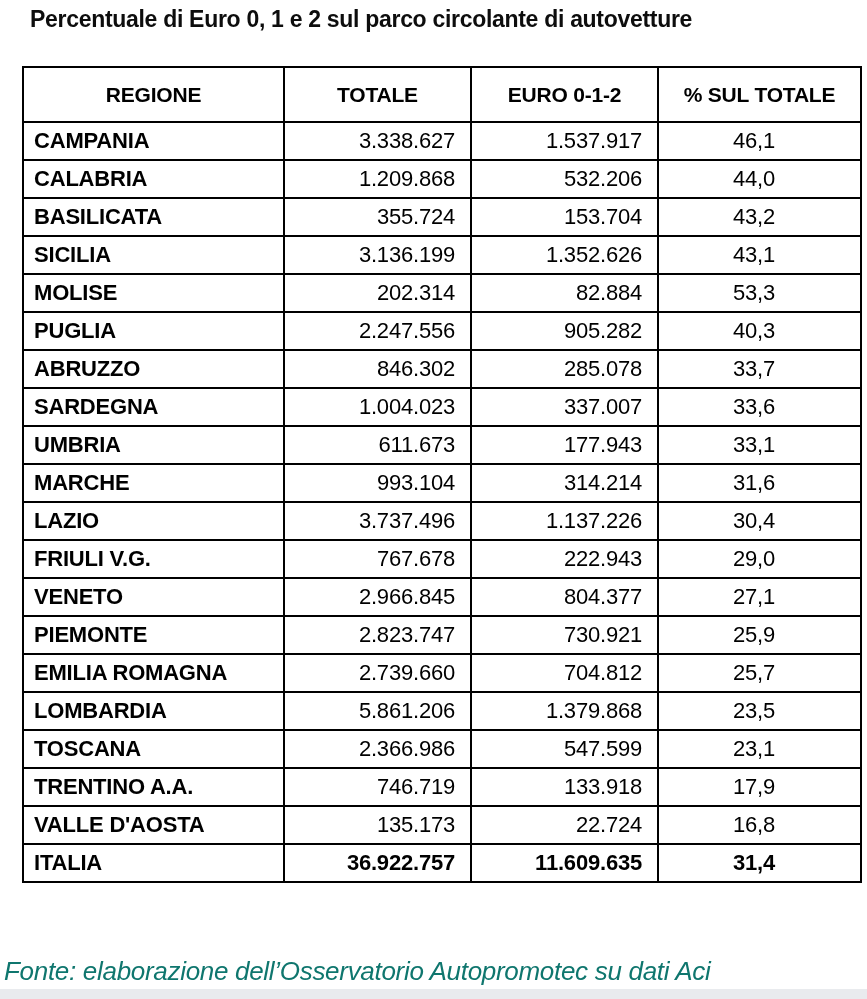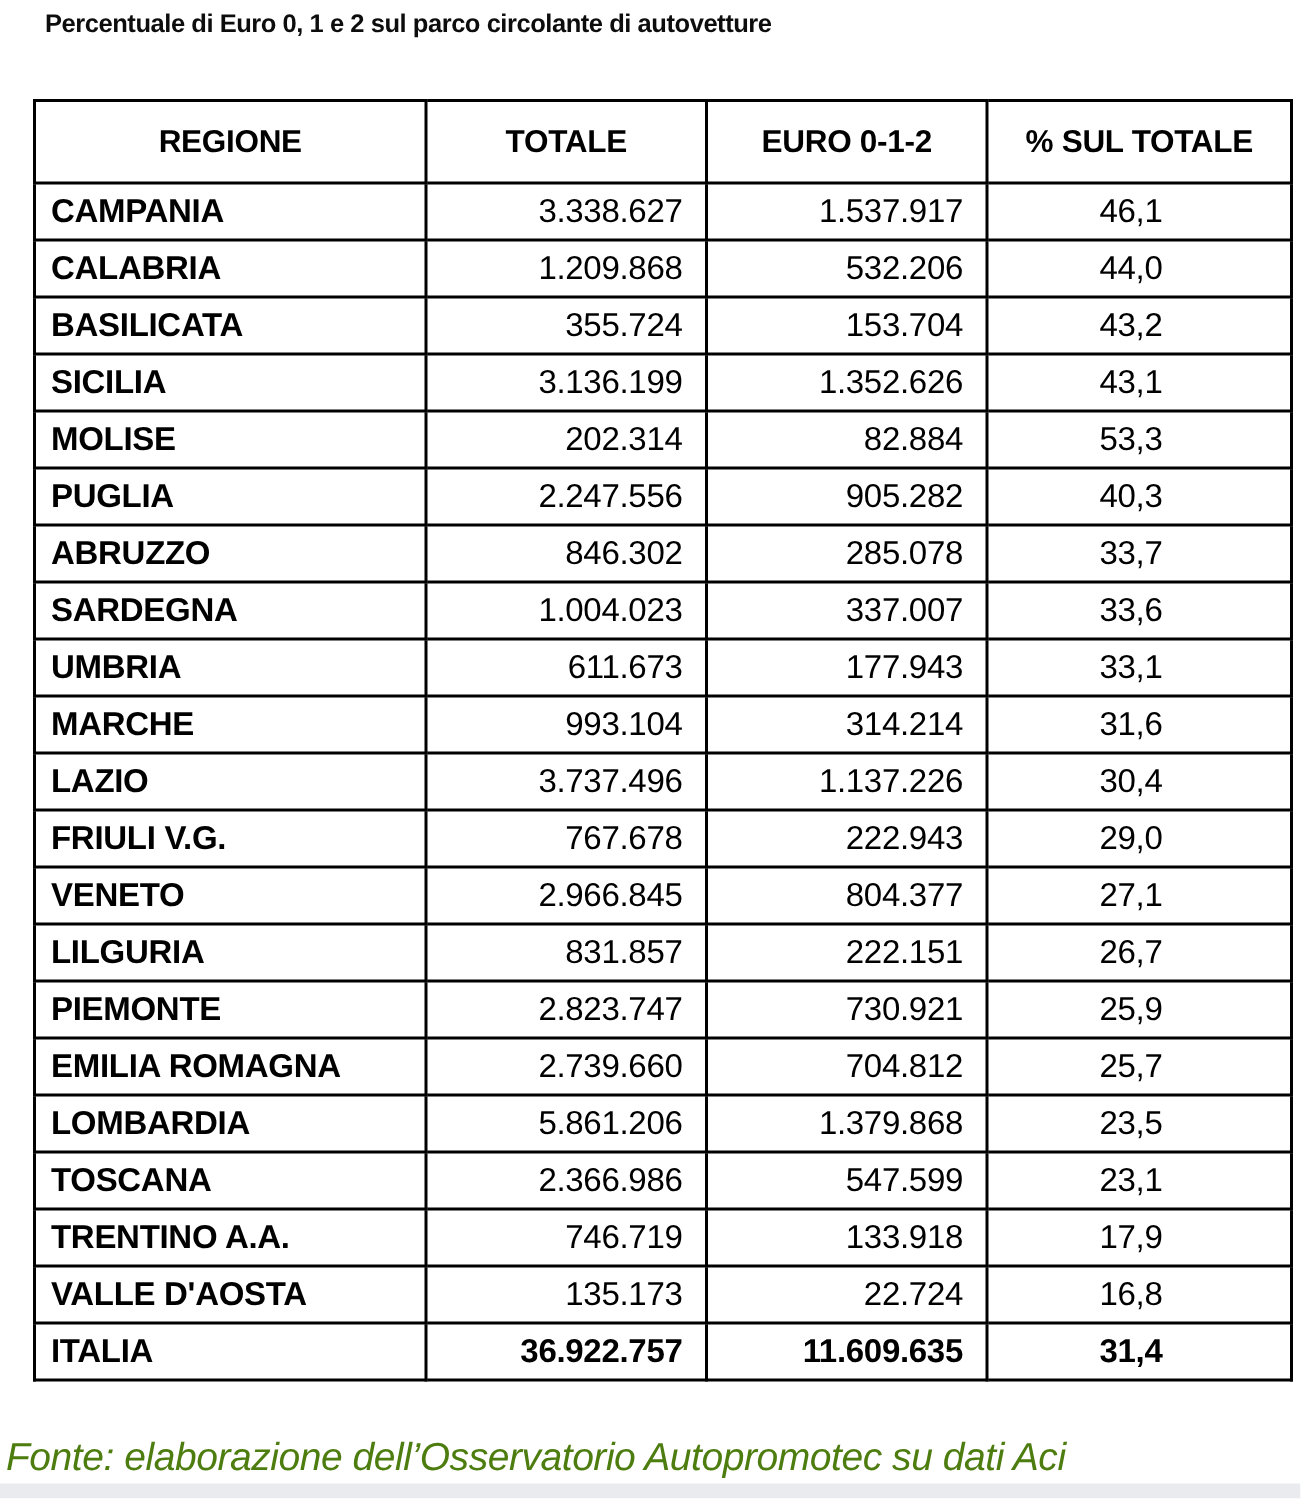--- a/index.html
+++ b/index.html
@@ -13,21 +13,21 @@
     height: 999px;
     position: relative;
     font-family: "Liberation Sans", sans-serif;
     color: #000;
     overflow: hidden;
   }
   .page-title {
     position: absolute;
     left: 30px;
     top: 6px;
-    font-size: 17px;
+    font-size: 23px;
     font-weight: bold;
     letter-spacing: -0.3px;
     color: #0d0d0d;
     white-space: nowrap;
   }
   table.data-table {
     position: absolute;
     left: 22px;
     top: 66px;
     width: 838px;
@@ -72,21 +72,21 @@
     border-radius: 18px;
   }
   .source-line {
     position: absolute;
     left: 4px;
     top: 956px;
     font-size: 26px;
     font-style: italic;
     letter-spacing: -0.3px;
     white-space: nowrap;
-    color: #4d7c0f;
+    color: #0f766e;
   }
   .bottom-strip {
     position: absolute;
     left: 0;
     bottom: 0;
     width: 867px;
     height: 10px;
     background: #e9ebee;
   }
 </style>
@@ -196,26 +196,20 @@
     <td class="cell-pct">29,0</td>
   </tr>
 
   <tr>
     <td class="cell-region">VENETO</td>
     <td class="cell-num">2.966.845</td>
     <td class="cell-num">804.377</td>
     <td class="cell-pct">27,1</td>
   </tr>
 
-  <tr>
-    <td class="cell-region">LILGURIA</td>
-    <td class="cell-num">831.857</td>
-    <td class="cell-num">222.151</td>
-    <td class="cell-pct">26,7</td>
-  </tr>
 
   <tr>
     <td class="cell-region">PIEMONTE</td>
     <td class="cell-num">2.823.747</td>
     <td class="cell-num">730.921</td>
     <td class="cell-pct">25,9</td>
   </tr>
 
   <tr>
     <td class="cell-region">EMILIA ROMAGNA</td>

